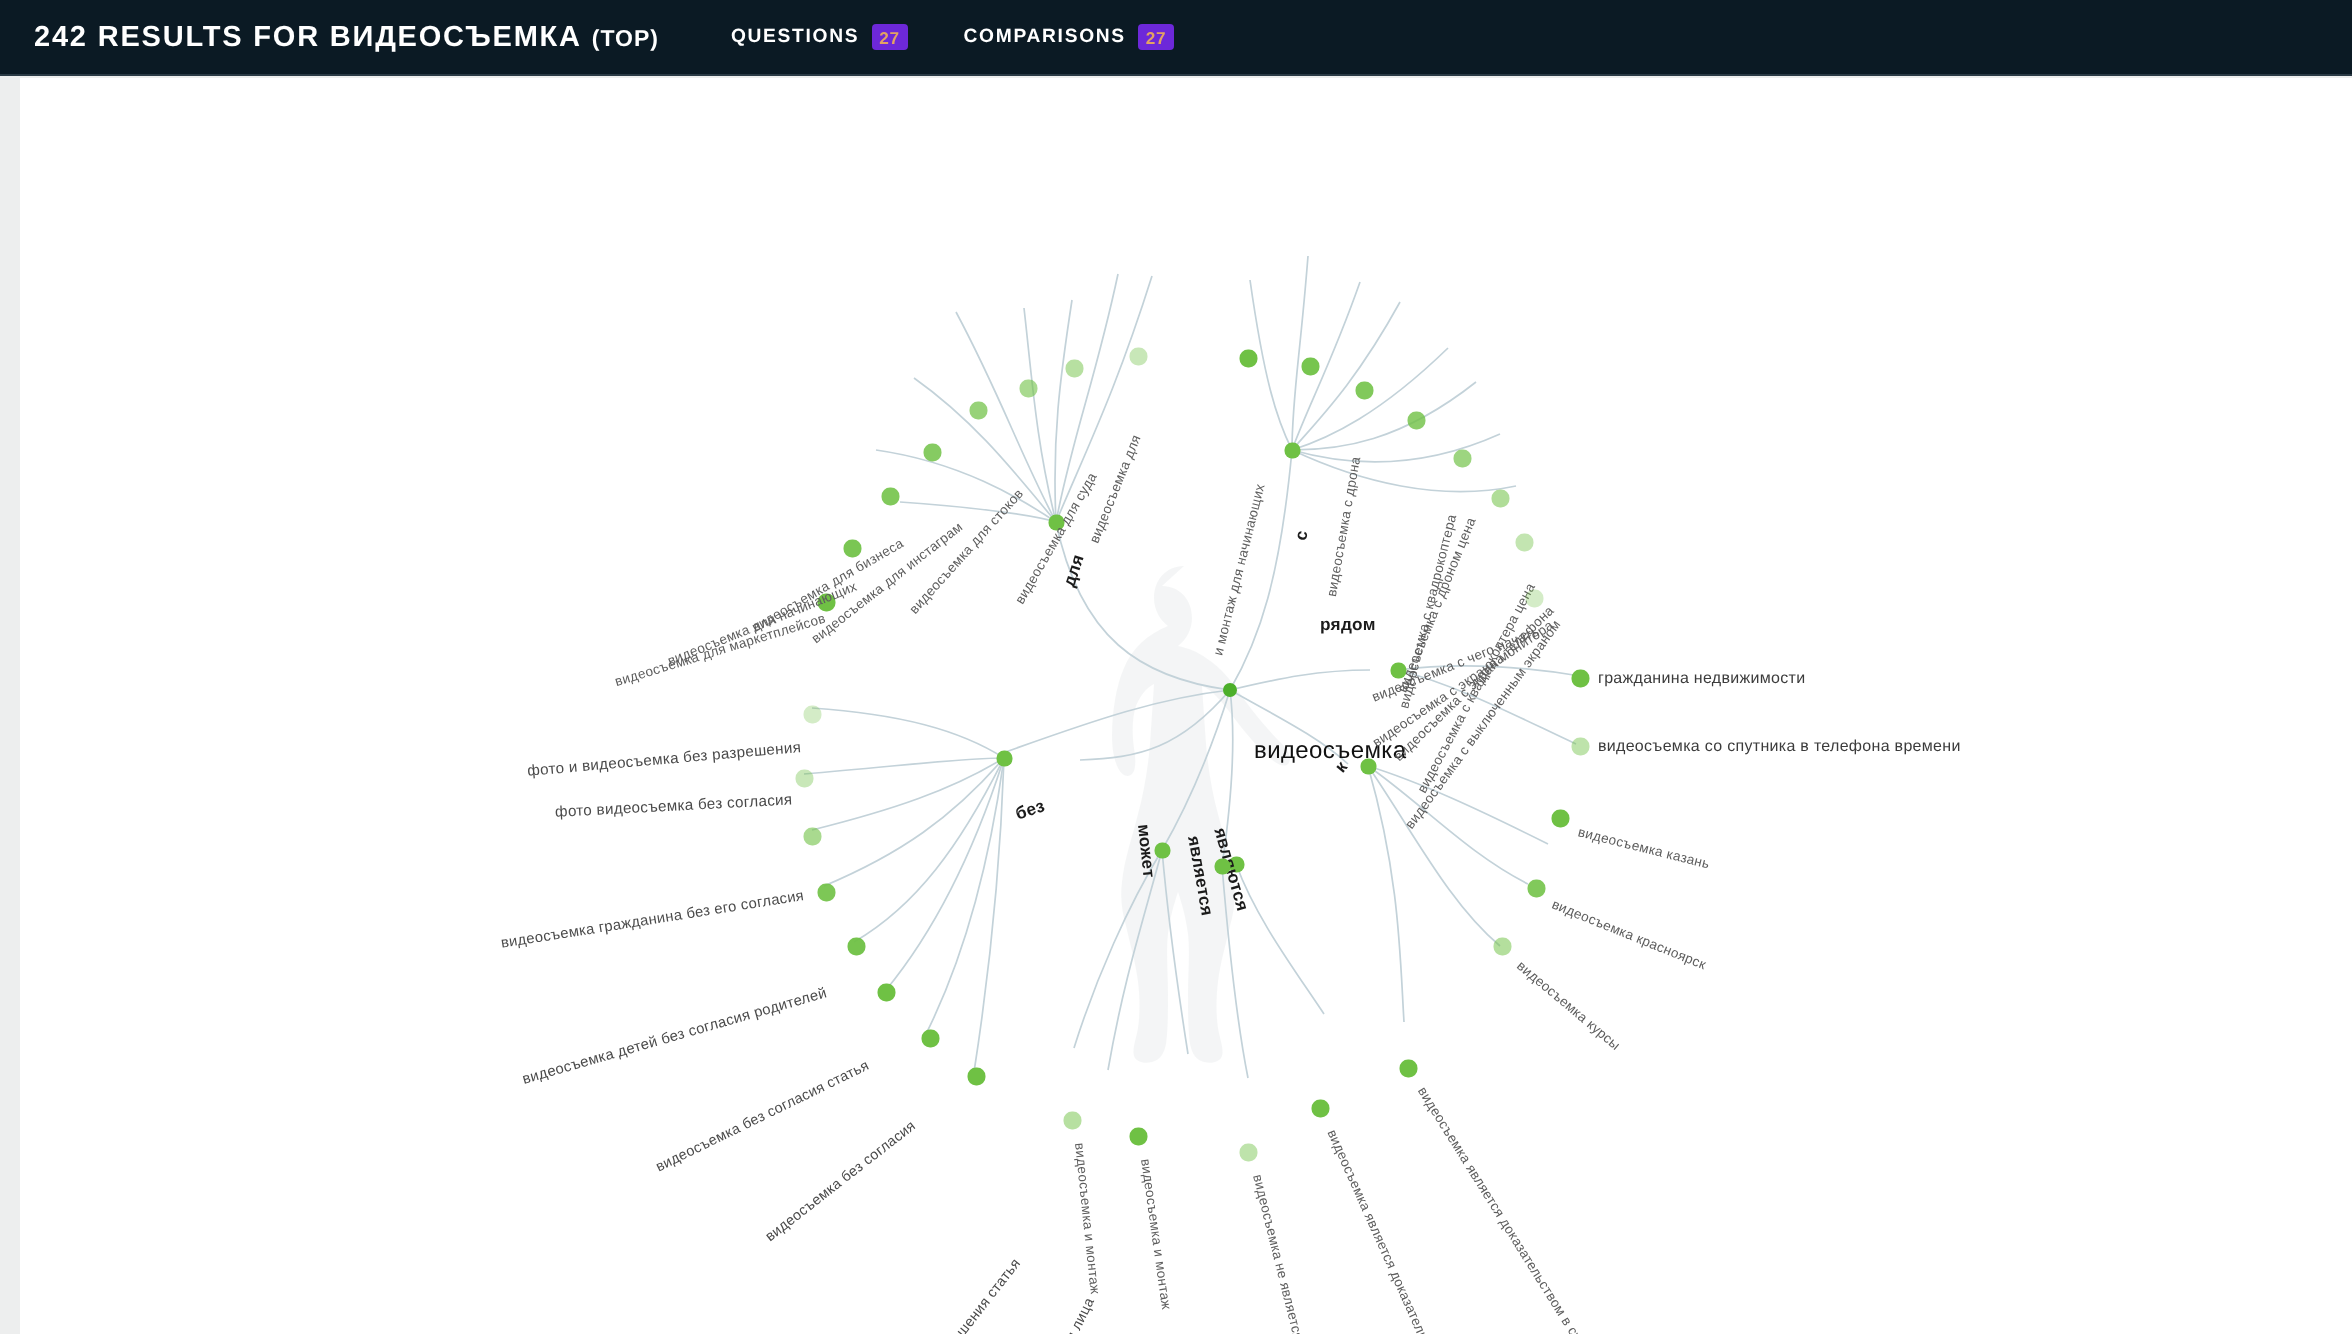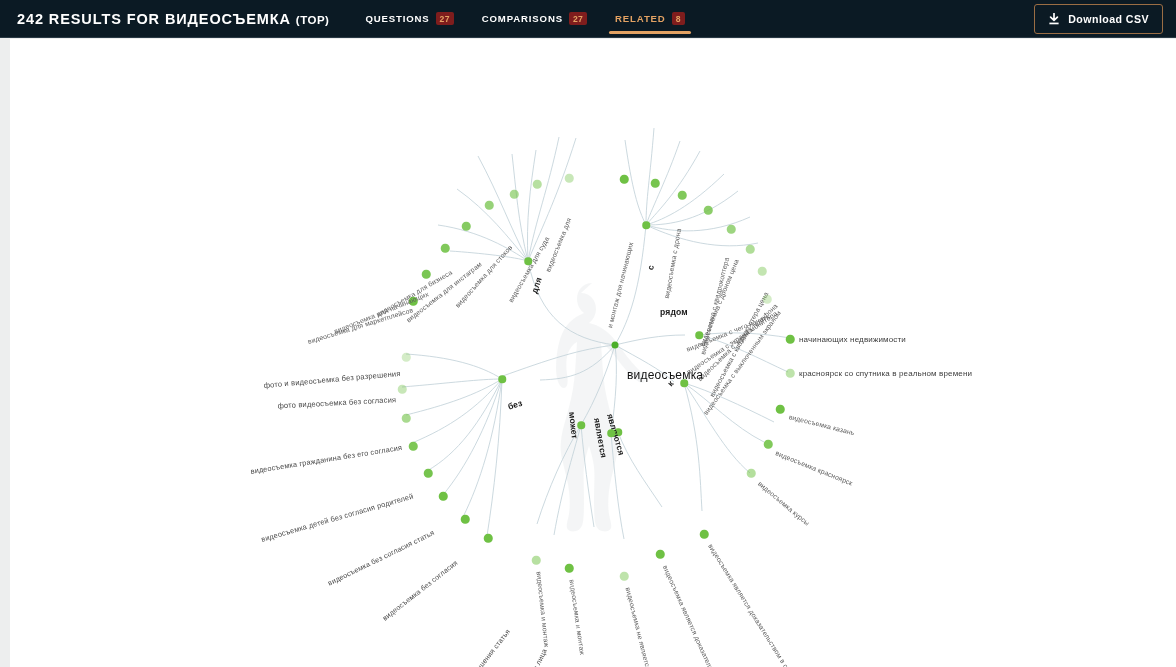--- a/index.html
+++ b/index.html
@@ -41,21 +41,21 @@
     white-space: nowrap;
   }
   .tab-label {
     color: #ffffff;
     font-size: 9.6px;
     font-weight: bold;
     letter-spacing: 0.85px;
   }
   .tab.active .tab-label { color: #e3a263; }
   .tab-badge {
-    background: #7f1d1d;
+    background: #6d28d9;
     color: #e3a263;
     font-size: 8.6px;
     font-weight: bold;
     padding: 1.5px 4px 1px 4px;
     border-radius: 2px;
     letter-spacing: 0.3px;
   }
   .tab.active .tab-underline {
     position: absolute; left: 8px; right: 8px; bottom: 4px;
     height: 2.5px; background: #e3a263; border-radius: 2px;
@@ -136,34 +136,22 @@
 
   <div class="tabs">
     <div class="tab">
       <span class="tab-label">QUESTIONS</span>
       <span class="tab-badge">27</span>
     </div>
     <div class="tab">
       <span class="tab-label">COMPARISONS</span>
       <span class="tab-badge">27</span>
     </div>
-    <div class="tab active">
-      <span class="tab-label">RELATED</span>
-      <span class="tab-badge">8</span>
-      <span class="tab-underline"></span>
-    </div>
   </div>
 
-  <div class="csv-btn">
-    <svg class="dl-icon" width="12" height="13" viewBox="0 0 12 13">
-      <path d="M6 0.5 L6 6.3 M6 7.4 L2.6 4.1 M6 7.4 L9.4 4.1" stroke="#ffffff" stroke-width="1.7" fill="none" stroke-linecap="round"></path>
-      <rect x="1.4" y="9.6" width="9.2" height="1.7" fill="#ffffff"></rect>
-    </svg>
-    <span class="csv-btn-label">Download CSV</span>
-  </div>
 </div>
 
 <div class="canvas-wrap">
 
   <svg class="silhouette" width="150" height="290" viewBox="0 0 150 290">
     <path fill="#9aa6ab" d="M74 6c-9 0-15 7-15 16 0 6 3 11 7 14-10 4-18 11-22 21-4 9-6 22-6 34 0 6 1 12 3 16 2 4 5 5 7 3 2-2 2-7 1-13-1-7-1-15 1-21 2-5 5-9 9-11l-2 30c-1 12-3 24-6 35-3 12-7 23-8 34-1 8 0 15 2 22 2 9 5 19 6 28 1 8 1 16 0 23-1 6-3 10-2 14 1 3 5 4 9 3 4-1 6-4 7-9 1-7 1-16 1-25 0-10-1-21 0-30 1-8 3-15 5-21 2 6 4 13 5 21 1 9 0 20 0 30 0 9 0 18 1 25 1 5 3 8 7 9 4 1 8 0 9-3 1-4-1-8-2-14-1-7-1-15 0-23 1-9 4-19 6-28 2-7 3-14 2-22-1-11-5-22-8-34-3-11-5-23-6-35l-2-29c5 2 9 7 13 12 6 8 13 17 20 23 4 4 8 6 10 4 2-2 1-6-3-10-6-6-13-14-18-21-6-9-12-17-20-22-4-3-9-5-14-6 4-3 7-8 7-14 0-9-6-16-15-16z"></path>
   </svg>
 
   <svg class="graph" viewBox="0 0 1166 628">
     <g fill="none" stroke="#c3d2d9" stroke-width="0.85">
@@ -289,24 +277,24 @@
   <div class="node leaf" style="left:740px; top:210px; opacity:0.55;"></div>
   <div class="lbl rtl big" style="left:736px; top:187px; transform: rotate(-44deg) translateX(-100%);">видеосъемка с экрана телефона</div>
 
   <div class="node leaf" style="left:752px; top:232px; opacity:0.42;"></div>
   <div class="lbl rtl big" style="left:748px; top:210px; transform: rotate(-34deg) translateX(-100%);">видеосъемка с экрана монитора</div>
 
   <div class="node leaf" style="left:757px; top:260px; opacity:0.3;"></div>
   <div class="lbl rtl big" style="left:753px; top:240px; transform: rotate(-22deg) translateX(-100%);">видеосъемка с чего начать</div>
 
   <div class="node leaf" style="left:780px; top:300px; opacity:1;"></div>
-  <div class="lbl near-lbl" style="left:789px; top:300px; transform: translateY(-50%);">начинающих недвижимости</div>
+  <div class="lbl near-lbl" style="left:789px; top:300px; transform: translateY(-50%);">гражданина недвижимости</div>
 
   <div class="node leaf" style="left:780px; top:334px; opacity:0.45;"></div>
-  <div class="lbl near-lbl" style="left:789px; top:334px; transform: translateY(-50%);">красноярск со спутника в реальном времени</div>
+  <div class="lbl near-lbl" style="left:789px; top:334px; transform: translateY(-50%);">видеосъемка со спутника в телефона времени</div>
 
   <div class="node leaf" style="left:770px; top:370px; opacity:1;"></div>
   <div class="lbl big" style="left:779px; top:374px; transform: rotate(14deg);">видеосъемка казань</div>
 
   <div class="node leaf" style="left:758px; top:405px; opacity:0.88;"></div>
   <div class="lbl big" style="left:766px; top:410px; transform: rotate(22deg);">видеосъемка красноярск</div>
 
   <div class="node leaf" style="left:741px; top:434px; opacity:0.52;"></div>
   <div class="lbl big" style="left:749px; top:440px; transform: rotate(40deg);">видеосъемка курсы</div>
 

